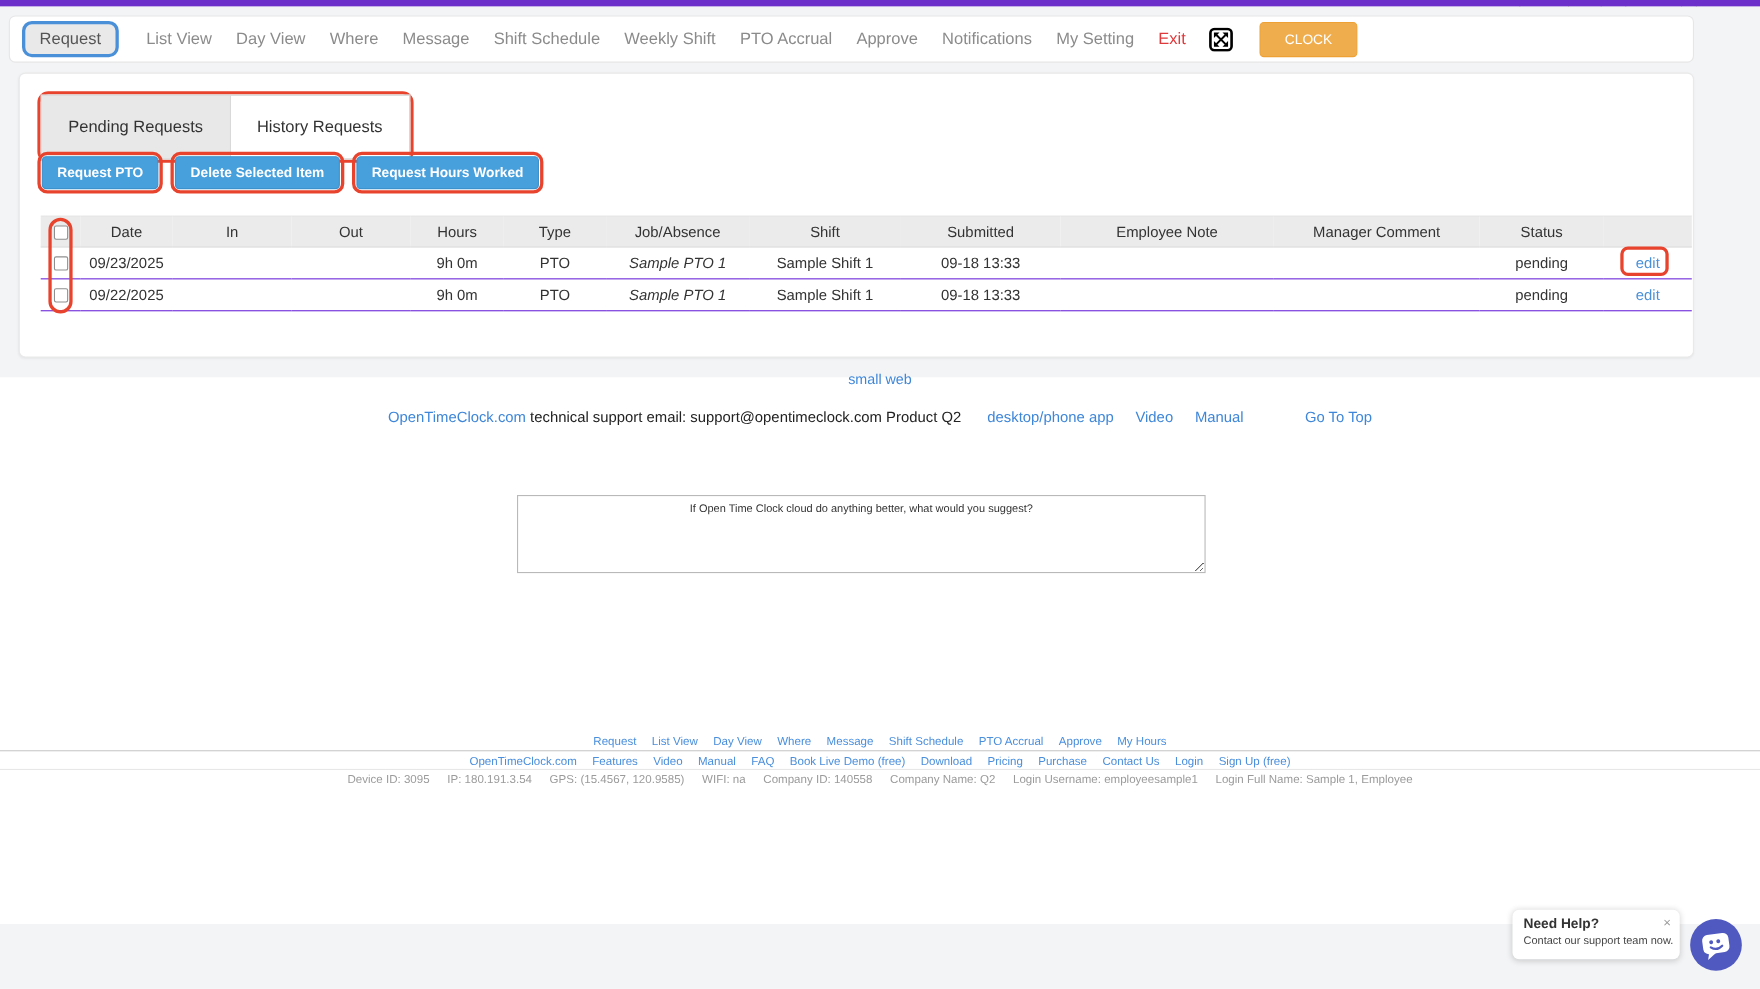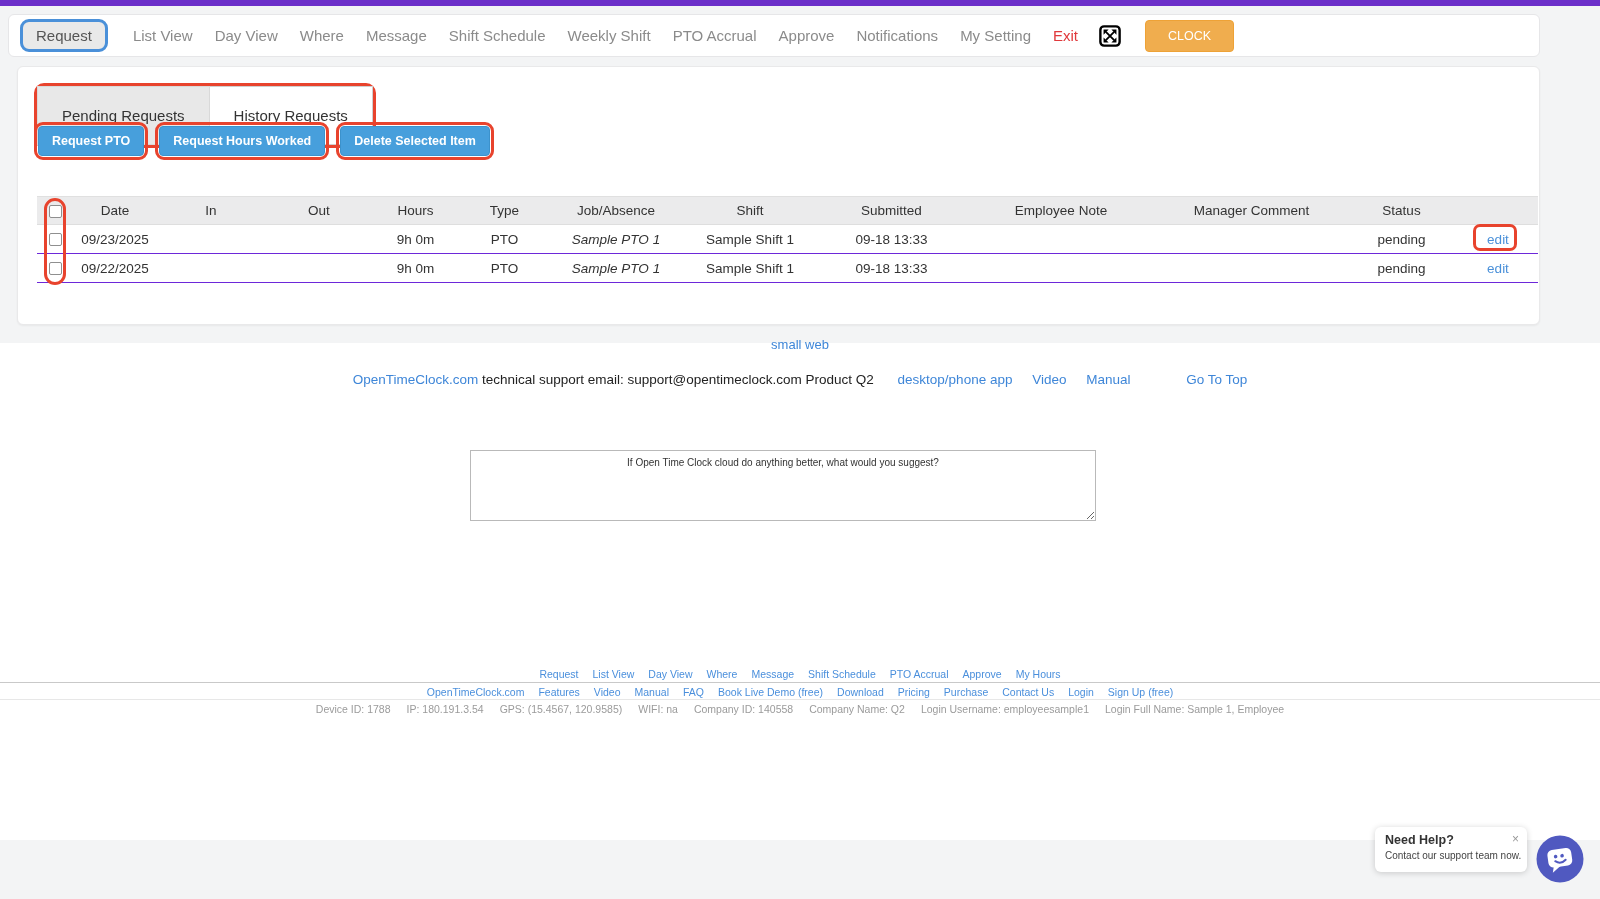--- a/index.html
+++ b/index.html
@@ -39,21 +39,21 @@
     box-shadow:0 1px 2px rgba(0,0,0,.05);
   }
   .tabs-outline {
     position:absolute; left:16px; top:16px;
     border:3px solid #e8432d; border-radius:10px; display:inline-flex; padding:0;
   }
   .tab { font-size:15px; color:#333; padding:20px 24px; background:#fff; border:1px solid #cfcfcf; cursor:pointer; white-space:nowrap; }
   .tab.active { background:#e8e8e8; border:1px solid #d9d9d9; }
   .tab.inactive { border-left:none; }
 
-  .btnrow { position:absolute; left:16px; top:55px; display:flex; gap:7px; }
+  .btnrow { position:absolute; left:16px; top:71px; display:flex; gap:7px; }
   .btn-outline { border:3px solid #e8432d; border-radius:9px; padding:1px; display:inline-flex; }
   .btn {
     background:#479fdc; border:1px solid #3c92cc; color:#fff; font-weight:bold;
     font-size:12.5px; padding:7px 13px; border-radius:4px; cursor:pointer;
     font-family:"Liberation Sans", sans-serif; white-space:nowrap;
   }
 
   .table-wrap { position:absolute; left:19px; top:129px; width:1501px; }
   table { border-collapse:collapse; width:1501px; table-layout:fixed; font-size:13.5px; color:#333; }
   thead th {
@@ -154,24 +154,24 @@
     <div class="tabs-outline">
       <span class="tab active">Pending Requests</span>
       <span class="tab inactive">History Requests</span>
     </div>
 
     <div class="btnrow">
       <span class="btn-outline">
         <button class="btn">Request PTO</button>
       </span>
       <span class="btn-outline">
-        <button class="btn">Request Hours Worked</button>
+        <button class="btn">Delete Selected Item</button>
       </span>
       <span class="btn-outline">
-        <button class="btn">Delete Selected Item</button>
+        <button class="btn">Request Hours Worked</button>
       </span>
     </div>
 
     <div class="table-wrap">
       <table>
         <colgroup>
           <col style="width:36px">
             <col style="width:84px">
             <col style="width:108px">
             <col style="width:108px">
@@ -252,21 +252,21 @@
     <a class="blue gap-m">Manual</a>
     <a class="blue gap-xl">Go To Top</a>
   </div>
 
   <textarea class="feedback-box" placeholder="If Open Time Clock cloud do anything better, what would you suggest?" style=""></textarea>
 
   <div class="footer-nav"><a>Request</a><a>List View</a><a>Day View</a><a>Where</a><a>Message</a><a>Shift Schedule</a><a>PTO Accrual</a><a>Approve</a><a>My Hours</a></div>
   <div class="divider1"></div>
   <div class="footer-site footer-nav"><a>OpenTimeClock.com</a><a>Features</a><a>Video</a><a>Manual</a><a>FAQ</a><a>Book Live Demo (free)</a><a>Download</a><a>Pricing</a><a>Purchase</a><a>Contact Us</a><a>Login</a><a>Sign Up (free)</a></div>
   <div class="divider2"></div>
-  <div class="device-info"><span>Device ID: 1788</span><span>IP: 180.191.3.54</span><span>GPS: (15.4567, 120.9585)</span><span>WIFI: na</span><span>Company ID: 140558</span><span>Company Name: Q2</span><span>Login Username: employeesample1</span><span>Login Full Name: Sample 1, Employee</span></div>
+  <div class="device-info"><span>Device ID: 3095</span><span>IP: 180.191.3.54</span><span>GPS: (15.4567, 120.9585)</span><span>WIFI: na</span><span>Company ID: 140558</span><span>Company Name: Q2</span><span>Login Username: employeesample1</span><span>Login Full Name: Sample 1, Employee</span></div>
 
   <div class="bottom-strip"></div>
 
   <div class="help-card">
     <div class="help-title">Need Help?</div>
     <div class="help-sub">Contact our support team now.</div>
     <span class="help-close">×</span>
   </div>
   <div class="chat-btn">
     <svg width="48" height="48" viewBox="0 0 48 48">

